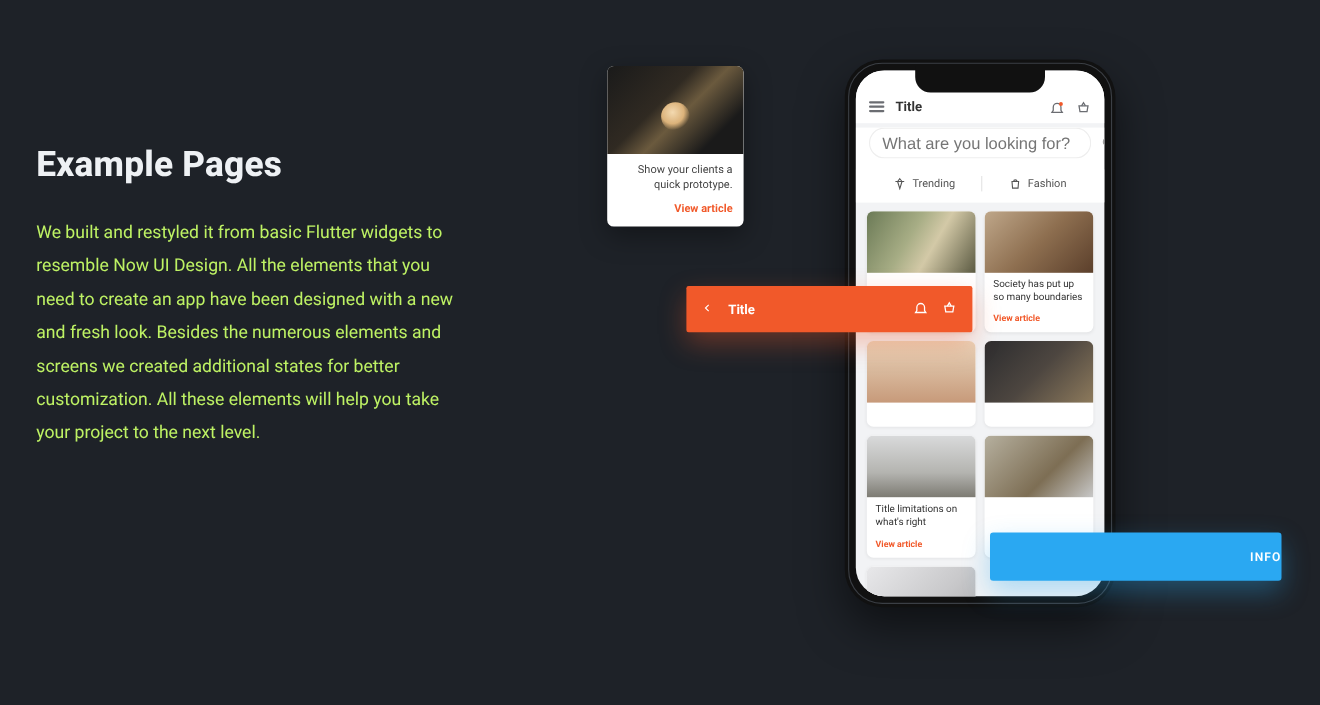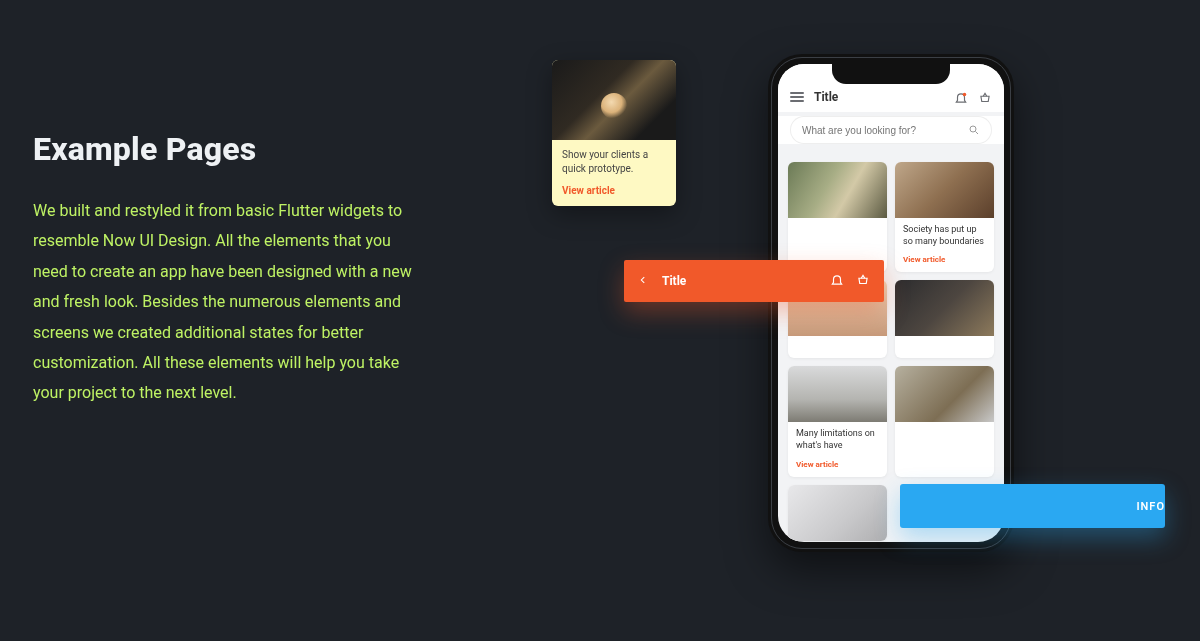--- a/index.html
+++ b/index.html
@@ -33,24 +33,25 @@
     color: #bef264;
     font-weight: 400;
   }
 
   
   .float-card {
     position: absolute;
     left: 552px;
     top: 60px;
     width: 124px;
-    background: #fef9c3;
+    background: #ffffff;
     border-radius: 6px;
     box-shadow: 0 8px 24px rgba(0,0,0,.35);
     overflow: hidden;
+    text-align: right;
   }
   .float-card .img {
     height: 80px;
     background: linear-gradient(135deg,#1a1a1a 0%, #302a22 40%, #6b5a3e 55%, #1a1a1a 80%);
     position: relative;
   }
   .float-card .img::after{
     content:"";
     position:absolute; left:50%; top:58%;
     width:26px; height:26px; border-radius:50%;
@@ -129,21 +130,21 @@
   .search {
     margin: 4px 12px 10px;
     background:#fff;
     border-radius:20px;
     height:28px;
     display:flex; align-items:center;
     padding:0 12px;
     box-shadow: inset 0 0 0 1px #eee;
   }
   .search input{
-    flex:1; border:none; outline:none; font-size:10px; color:#777; background:transparent;
+    flex:1; border:none; outline:none; font-size:15px; color:#777; background:transparent;
   }
   .search .mag svg{width:12px;height:12px;}
 
   .tabs {
     display:flex; justify-content:center; gap:24px;
     background:#fff; padding:6px 0 10px;
     font-size:10px; color:#555;
   }
   .tabs .tab{display:flex;align-items:center;gap:5px;}
   .tabs svg{width:12px;height:12px;}
@@ -261,20 +262,37 @@
     <div style="background:#fff;">
       <div class="search">
         <input placeholder="What are you looking for?" style="">
         <span class="mag">
           <svg viewBox="0 0 24 24" fill="none" stroke="#9a9a9a" stroke-width="2">
               <circle cx="10" cy="10" r="6"></circle>
               <path d="M20 20l-5-5"></path>
             </svg>
         </span>
       </div>
+      <div class="tabs">
+        <div class="tab">
+          <svg viewBox="0 0 24 24" fill="none" stroke="#555" stroke-width="2">
+              <path d="M12 3l4 5-4 13-4-13z"></path>
+              <path d="M4 8h16"></path>
+            </svg>
+          <span>Trending</span>
+        </div>
+        <span class="divider"></span>
+        <div class="tab">
+          <svg viewBox="0 0 24 24" fill="none" stroke="#555" stroke-width="2">
+              <path d="M6 8h12l-1 12H7z"></path>
+              <path d="M9 8a3 3 0 016 0"></path>
+            </svg>
+          <span>Fashion</span>
+        </div>
+      </div>
     </div>
 
     <div class="grid">
       <div class="card">
           <div class="thumb a"></div>
           <div class="cbody">
             <div class="ct"></div>
             <div class="cl"></div>
           </div>
         </div>
@@ -295,21 +313,21 @@
       <div class="card">
           <div class="thumb d"></div>
           <div class="cbody">
             <div class="ct"></div>
             <div class="cl"></div>
           </div>
         </div>
       <div class="card">
           <div class="thumb e"></div>
           <div class="cbody">
-            <div class="ct">Many limitations on what's have</div>
+            <div class="ct">Title limitations on what's right</div>
             <div class="cl">View article</div>
           </div>
         </div>
       <div class="card">
           <div class="thumb g"></div>
         </div>
       <div class="card">
           <div class="thumb h"></div>
         </div>
     </div>

